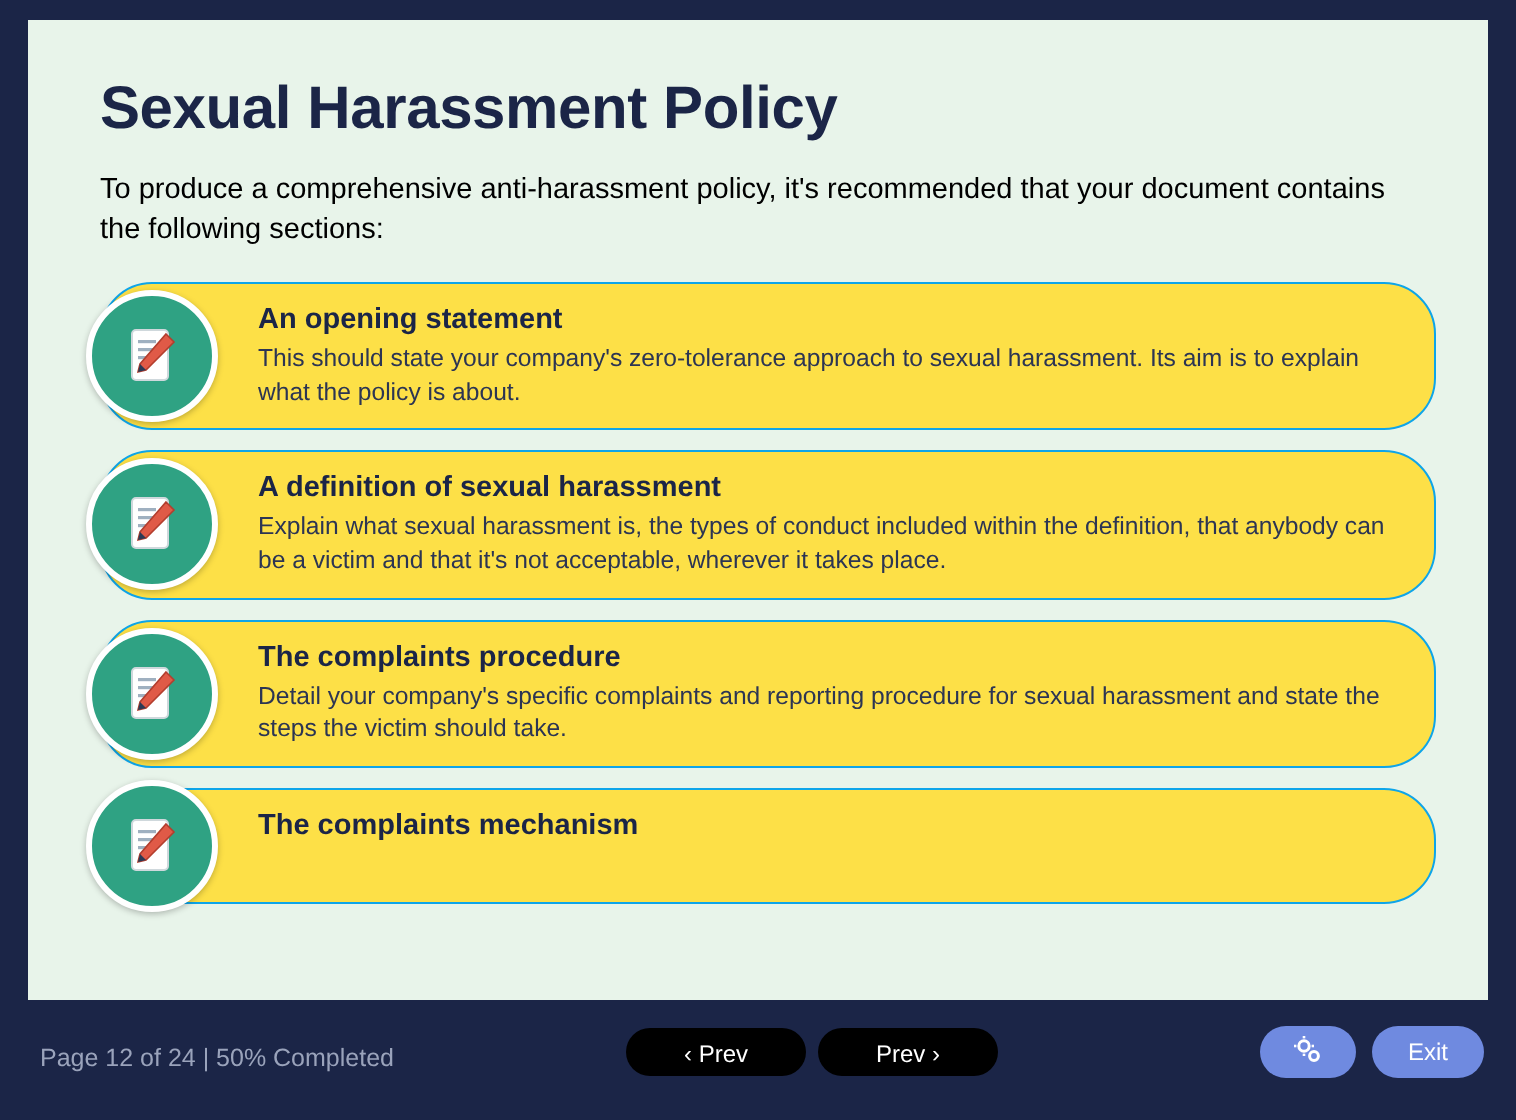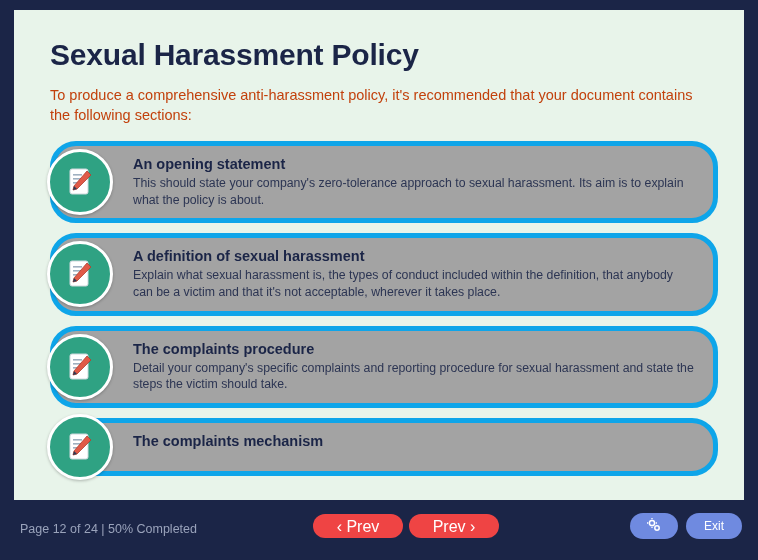--- a/index.html
+++ b/index.html
@@ -33,32 +33,32 @@
   }
   #page-title {
     font-size: 30px;
     font-weight: bold;
     color: #1b2547;
     letter-spacing: -0.2px;
     margin: 4px 0 14px 14px;
   }
   #intro-text {
     font-size: 14.5px;
-    color: #c2410c;
+    color: #000000;
     line-height: 1.35;
     margin: 0 10px 16px 14px;
   }
   .section-list {
     margin: 0 4px 0 14px;
   }
   .section-item {
     position: relative;
-    border: 5px solid #0ea5e9;
+    border: 1px solid #0ea5e9;
     border-radius: 26px;
-    background: #a3a3a3;
+    background: #fde047;
     min-height: 58px;
     margin-bottom: 10px;
     padding: 8px 18px 10px 78px;
     box-sizing: border-box;
   }
   .item-icon {
     position: absolute;
     left: -8px;
     top: 50%;
     transform: translateY(-50%);
@@ -98,23 +98,23 @@
     top: 22px;
     font-size: 12.5px;
     color: #9aa3bb;
   }
   .nav-btn {
     position: absolute;
     top: 14px;
     height: 24px;
     line-height: 24px;
     border-radius: 12px;
-    background: #ef4444;
+    background: #000000;
     color: #ffffff;
-    font-size: 16px;
+    font-size: 12px;
     text-align: center;
     border: none;
     cursor: pointer;
     font-family: "Liberation Sans", sans-serif;
   }
   #prev-button { left: 313px; width: 90px; }
   #next-button { left: 409px; width: 90px; }
   #settings-button {
     position: absolute;
     left: 630px;

